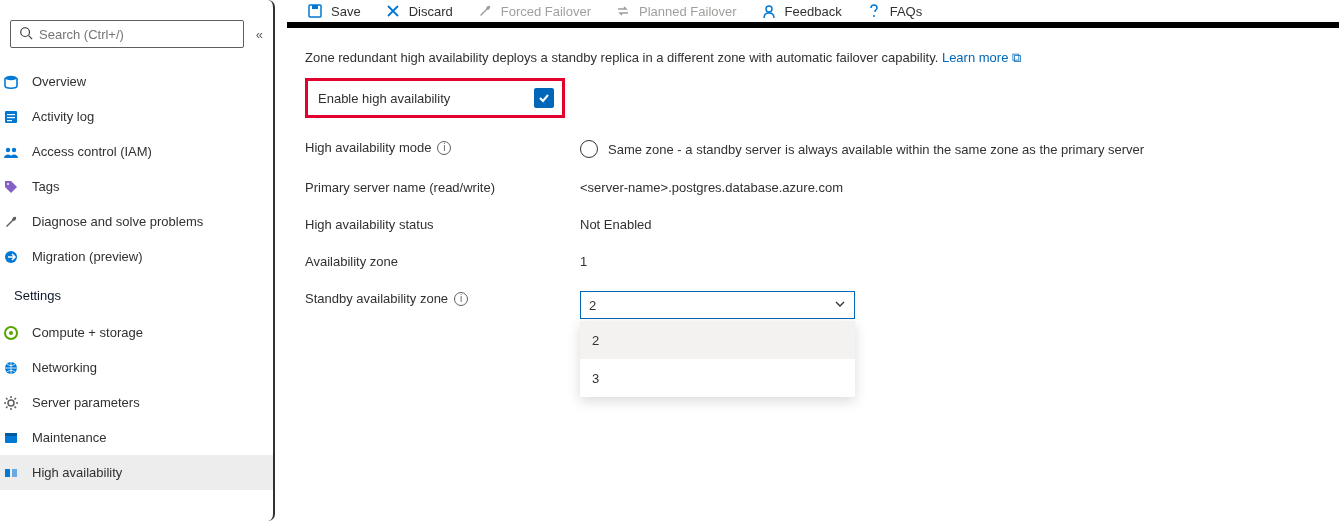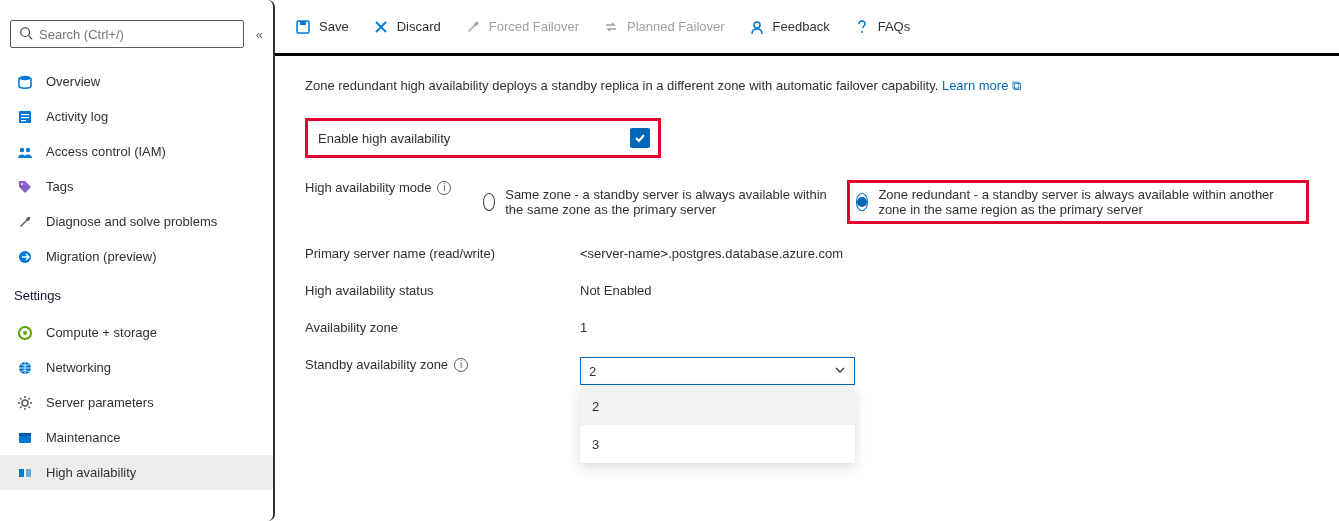--- a/index.html
+++ b/index.html
@@ -49,21 +49,21 @@
       margin-left: 12px;
       color: #605e5c;
       cursor: pointer;
       font-size: 13px;
     }
     .nav-list { list-style: none; padding-top: 6px; }
     .nav-item {
       display: flex;
       align-items: center;
       height: 35px;
-      padding: 0 16px;
+      padding: 0 2px;
       cursor: pointer;
       color: #323130;
     }
     .nav-item.active { background: #ededed; }
     .nav-item .nicon {
       width: 18px;
       height: 18px;
       margin-right: 12px;
       display: flex;
       align-items: center;
@@ -76,45 +76,46 @@
     }
     
     .main {
       flex: 1;
       display: flex;
       flex-direction: column;
     }
     .toolbar {
       display: flex;
       align-items: center;
-      height: 56px;
+      height: 28px;
       padding: 0 8px;
-      border-bottom: 3px solid #000000;
+      border-bottom: 6px solid #000000;
+      margin-left: 12px;
     }
     .tb-btn {
       display: flex;
       align-items: center;
       padding: 0 12px;
       height: 100%;
       cursor: pointer;
       color: #323130;
     }
     .tb-btn.disabled { color: #a19f9d; cursor: default; }
     .tb-btn .ticon { margin-right: 8px; display: flex; align-items: center; }
     .content {
       padding: 22px 30px;
       position: relative;
     }
-    .desc { color: #323130; margin-bottom: 20px; }
+    .desc { color: #323130; margin-bottom: 8px; }
     .desc a { color: #0067b8; text-decoration: none; }
     .red-box { border: 3px solid #e3022e; }
     .enable-row {
       display: inline-flex;
       align-items: center;
-      width: 356px;
+      width: 260px;
       height: 40px;
       padding: 0 8px 0 10px;
       justify-content: space-between;
       margin-top: 4px;
     }
     .checkbox {
       width: 20px; height: 20px;
       background: #0067b8;
       border-radius: 2px;
       display: flex;
@@ -393,28 +394,20 @@
     <div class="form-row" style="align-items:flex-start;">
       <div class="form-label">
         <span>High availability mode</span>
         <span class="info-icon">i</span>
       </div>
       <div class="radio-group">
         <label class="radio-option">
           <span class="radio-outer"></span>
           <span>Same zone - a standby server is always available within the same zone as the primary server</span>
         </label>
-        <div class="zone-red-wrap">
-          <label class="radio-option">
-            <span class="radio-outer selected">
-                <span class="radio-inner"></span>
-              </span>
-            <span>Zone redundant - a standby server is always available within another zone in the same region as the primary server</span>
-          </label>
-        </div>
       </div>
     </div>
 
     <div class="form-row">
       <div class="form-label">Primary server name (read/write)</div>
       <div class="value-text">&lt;server-name&gt;.postgres.database.azure.com</div>
     </div>
 
     <div class="form-row">
       <div class="form-label">High availability status</div>

